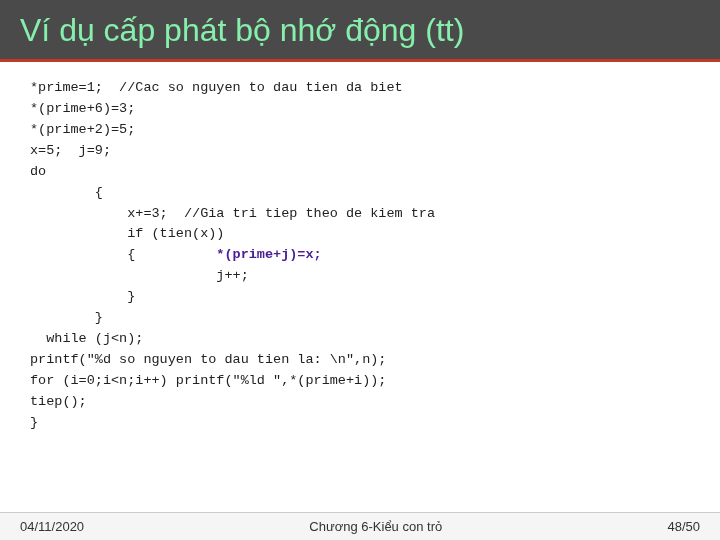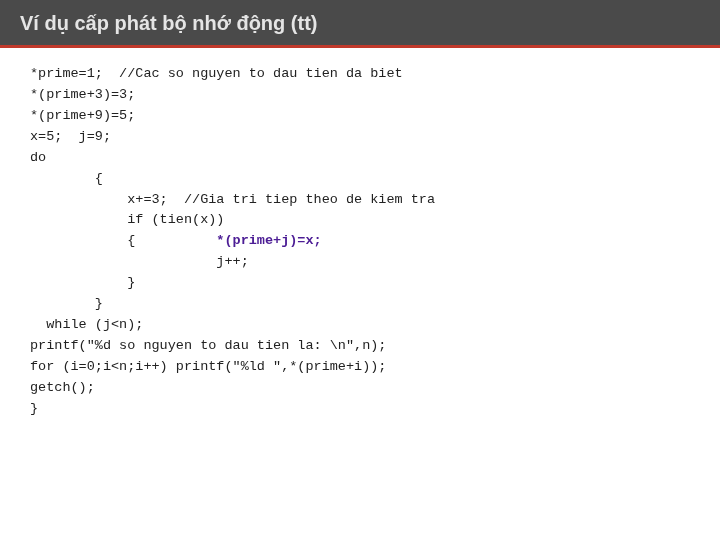--- a/index.html
+++ b/index.html
@@ -25,23 +25,23 @@
       flex-direction: column;
     }
 
     .title-bar {
       background: #4a4a4a;
       padding: 12px 20px 10px 20px;
       border-bottom: 3px solid #c0392b;
     }
 
     .title-bar h1 {
-      color: #e5e5e5;
-      font-size: 20px;
-      font-weight: bold;
+      color: #86efac;
+      font-size: 32px;
+      font-weight: normal;
       font-family: Arial, sans-serif;
     }
 
     .content-area {
       flex: 1;
       padding: 16px 30px 10px 30px;
       background: #ffffff;
     }
 
     .code-block {
@@ -84,31 +84,36 @@
 </head>
 <body>
 
 <div class="slide">
   <div class="title-bar">
     <h1>Ví dụ cấp phát bộ nhớ động (tt)</h1>
   </div>
 
   <div class="content-area">
     <div class="code-block"><span>*prime=1;  //Cac so nguyen to dau tien da biet</span>
-<span>*(prime+3)=3;</span>
-<span>*(prime+9)=5;</span>
+<span>*(prime+6)=3;</span>
+<span>*(prime+2)=5;</span>
 <span>x=5;  j=9;</span>
 <span>do</span>
 <span>        {</span>
 <span>            x+=3;  //Gia tri tiep theo de kiem tra</span>
 <span>            if (tien(x))</span>
 <span>            {          <span class="highlight">*(prime+j)=x;</span></span>
 <span>                       j++;</span>
 <span>            }</span>
 <span>        }</span>
 <span>  while (j&lt;n);</span>
 <span>printf("%d so nguyen to dau tien la: \n",n);</span>
 <span>for (i=0;i&lt;n;i++) printf("%ld ",*(prime+i));</span>
-<span>getch();</span>
+<span>tiep();</span>
 <span>}</span></div>
   </div>
 
+  <div class="footer">
+    <span class="footer-date">04/11/2020</span>
+    <span class="footer-chapter">Chương 6-Kiểu con trỏ</span>
+    <span class="footer-page">48/50</span>
+  </div>
 </div>
 
 </body></html>

